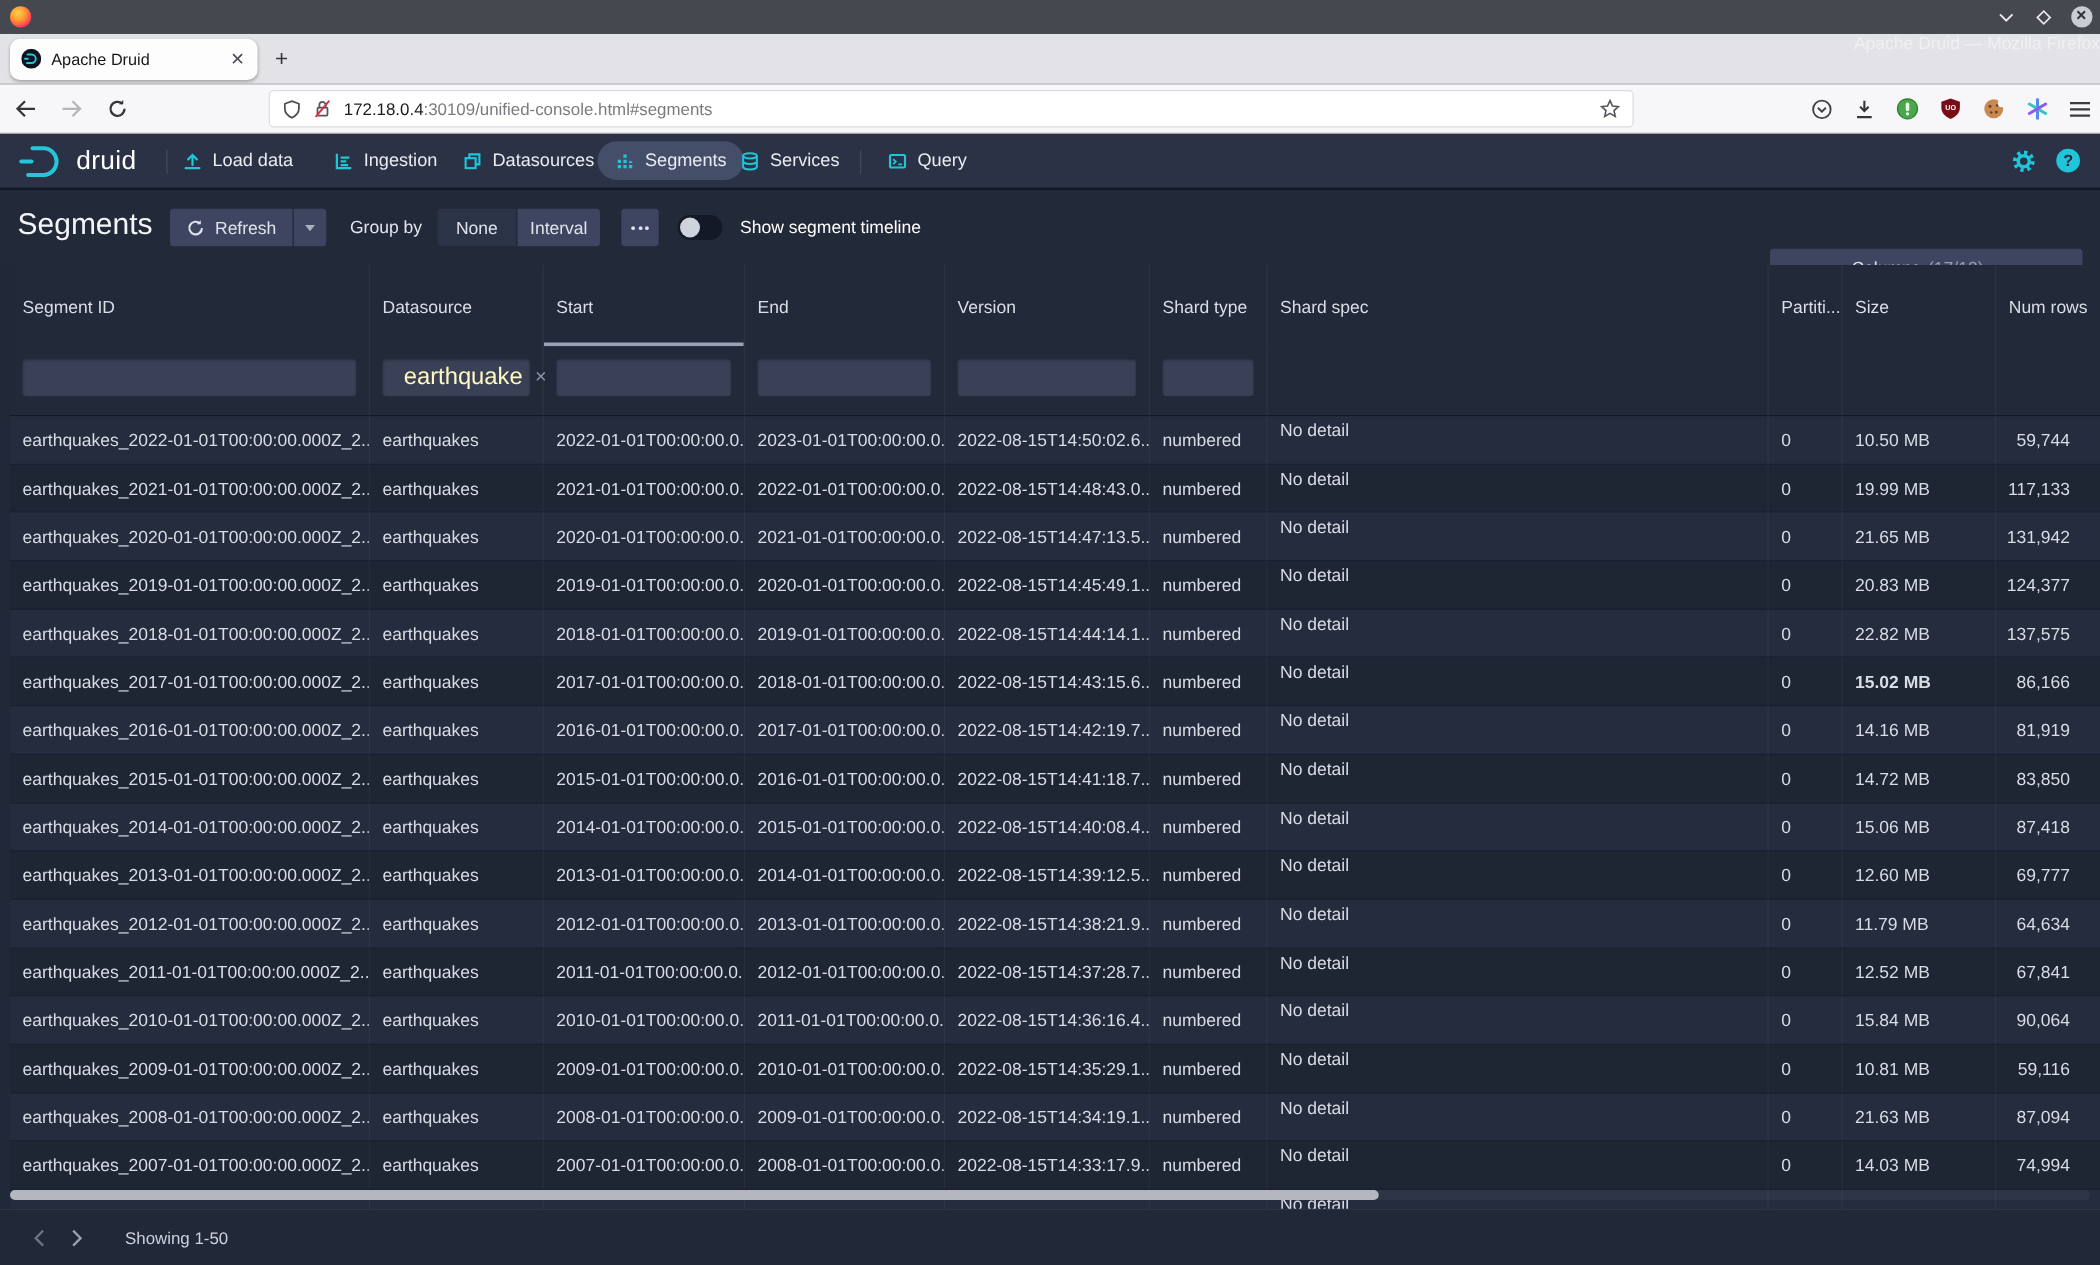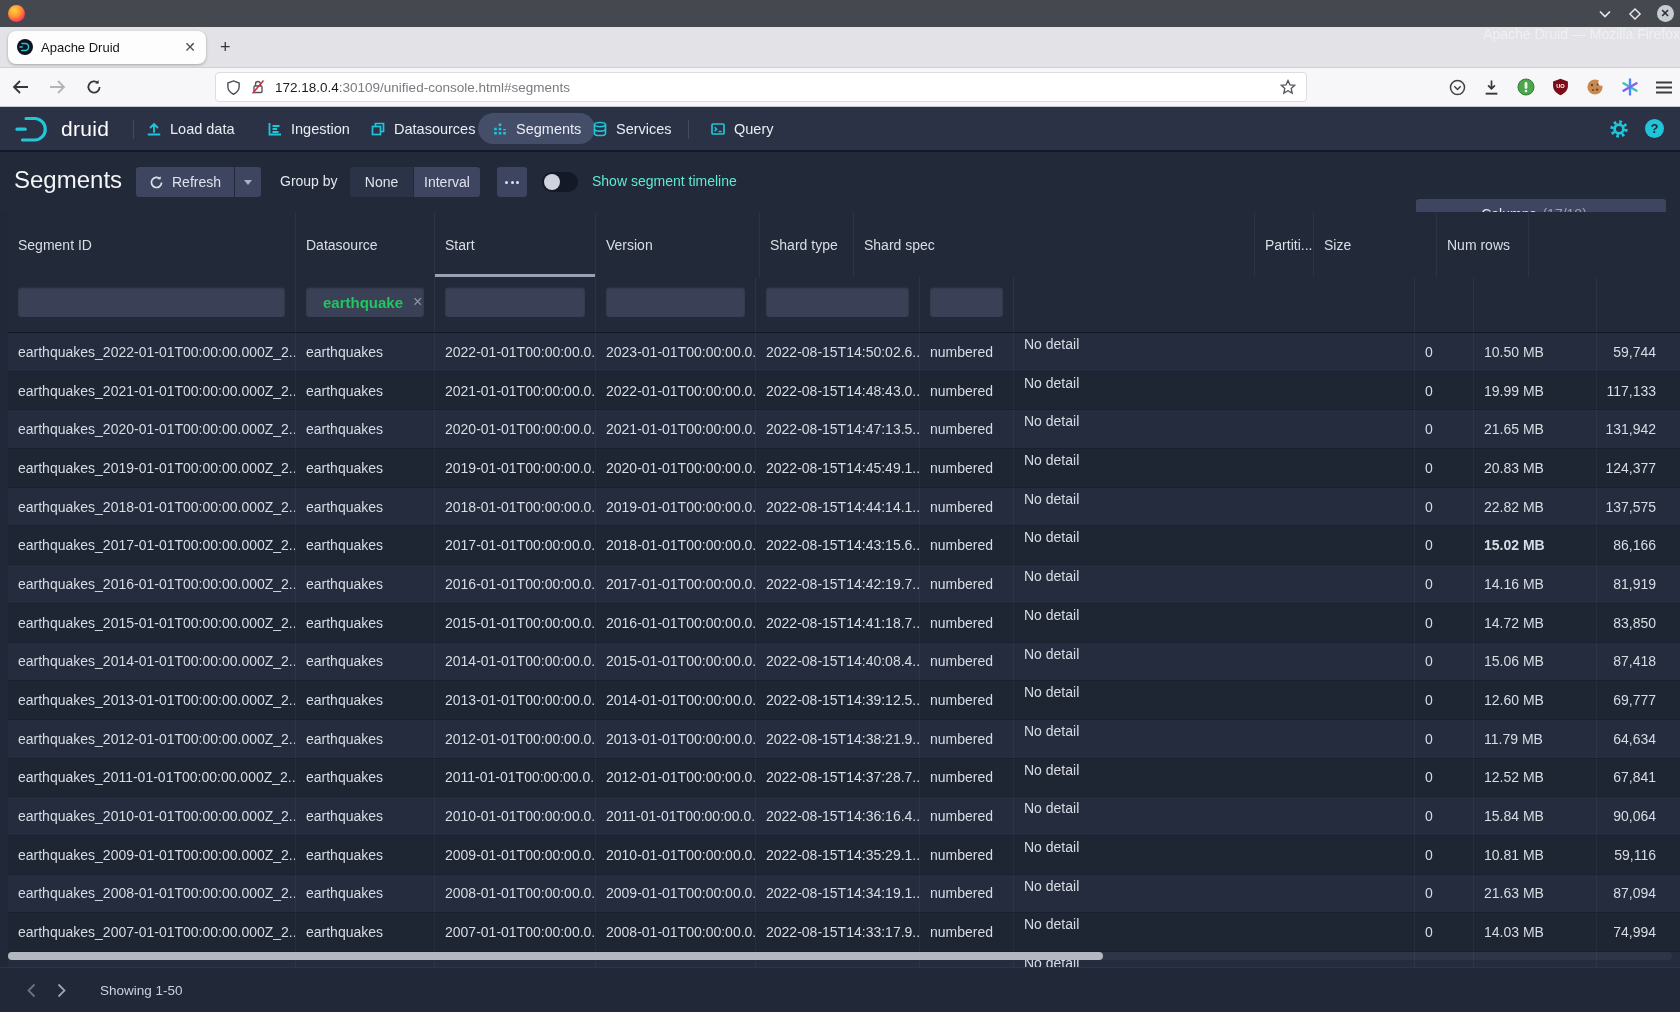--- a/index.html
+++ b/index.html
@@ -56,35 +56,35 @@
   .caret-down { width:0; height:0; border-left:4.5px solid transparent; border-right:4.5px solid transparent; border-top:5px solid #a9b0bf; }
   .groupby-label { position:absolute; left:280px; top:21px; font-size:14px; color:#e2e6ed; }
   .btn-group { position:absolute; left:350px; top:15px; display:flex; gap:1px; }
   .bg-left { border-radius:3px 0 0 3px; width:63px; }
   .bg-right { border-radius:0 3px 3px 0; width:66px; }
   .btn.active-dark { background:#2b3347; }
   .more-btn { position:absolute; left:497px; top:15px; width:30px; gap:2.5px; }
   .dot { width:3px; height:3px; border-radius:50%; background:#dfe3eb; }
   .switch { position:absolute; left:542px; top:20px; width:36px; height:20px; border-radius:10px; background:#141927; }
   .knob { position:absolute; left:2px; top:2px; width:16px; height:16px; border-radius:50%; background:#ced3dd; }
-  .switch-label { position:absolute; left:592px; top:21px; font-size:14px; color:#5eead4; }
+  .switch-label { position:absolute; left:592px; top:21px; font-size:14px; color:#ffffff; }
   .columns-btn { position:absolute; left:1416px; top:15px; width:250px; gap:6px;margin-top:32px; }
   .cols-count { color:#97a0b2; }
 
   
   .table { position:relative; width:1680px; padding-left:8px; overflow:hidden; }
   .thead { display:flex; height:65px; background:#222938; }
   .th { flex:none; position:relative; display:flex; align-items:center; padding-left:10px; font-size:14px; color:#dadee6;
     border-right:1px solid rgba(255,255,255,0.05); white-space:nowrap; overflow:hidden; }
   .th.sorted::after { content:''; position:absolute; left:0; right:0; bottom:0; height:3px; background:#99a2b4; }
   .frow { display:flex; height:55px; background:#222938; }
   .fcell { flex:none; position:relative; border-right:1px solid rgba(255,255,255,0.05); }
   .finput { position:absolute; left:10px; right:10px; top:10px; height:30px; background:#3a4157; border-radius:3px;
     box-shadow: inset 0 1px 2px rgba(0,0,0,0.35); display:flex; align-items:center; gap:8px; padding:0 9px; }
-  .tagtxt { color:#22c55e; font-size:15px;font-weight:bold; }
+  .tagtxt { color:#fef9c3; font-size:19px; }
   .tagx { color:#8d95a6; font-size:16px; line-height:1; margin-left:2px; }
   .tbody { border-top:1px solid #141927; }
   .trow { display:flex; height:38.7px; border-bottom:1px solid #1a2030; }
   .trow.light { background:#252c3e; }
   .trow.dark { background:#1e2533; }
   .trow.partial { height:16px; overflow:hidden; border-bottom:none; }
   .td { flex:none; display:flex; align-items:center; padding-left:10px; font-size:14px; color:#d8dce4;
     border-right:1px solid rgba(255,255,255,0.045); white-space:nowrap; overflow:hidden; }
   .td.col6 { align-items:flex-start; padding-top:3px; }
   .td.col9 { justify-content:flex-end; padding-right:32px; }
@@ -330,20 +330,21 @@
       <span class="cols-count">(17/18)</span>
       <span class="caret-down"></span>
     </div>
   </div>
 
   <div class="table">
     <div class="thead">
         <div class="th" style="width: 288px;">Segment ID</div>
         <div class="th" style="width: 139px;">Datasource</div>
         <div class="th sorted" style="width: 161px;">Start</div>
+        <div class="th" style="width: 160px;">End</div>
         <div class="th" style="width: 164px;">Version</div>
         <div class="th" style="width: 94px;">Shard type</div>
         <div class="th" style="width: 401px;">Shard spec</div>
         <div class="th" style="width: 59px;">Partiti...</div>
         <div class="th" style="width: 123px; text-align: right;">Size</div>
         <div class="th" style="width: 92px;">Num rows</div>
       </div>
     <div class="frow">
         <div class="fcell" style="width: 288px;">
           <div class="finput"></div>

